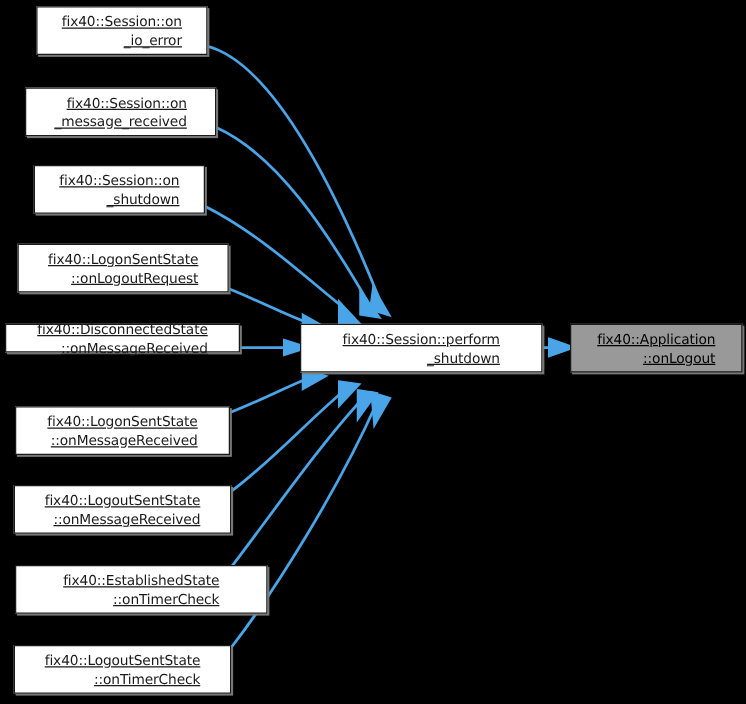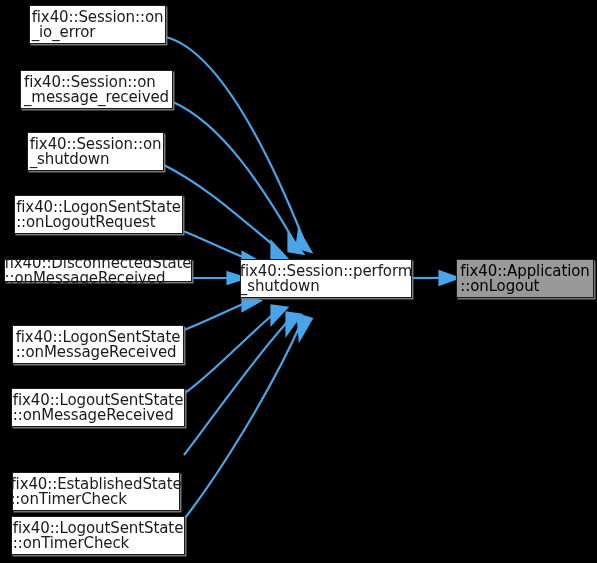--- a/index.html
+++ b/index.html
@@ -24,26 +24,27 @@
   }
   .node {
     position: absolute;
     box-sizing: border-box;
     border: 1px solid #1a1a1a;
     background: #ffffff;
     color: #1a1a1a;
     display: flex;
     align-items: center;
     justify-content: center;
-    text-align: left;
-    font-size: 15px;
+    text-align: right;
+    font-size: 11px;
     line-height: 15px;
     letter-spacing: -0.1px;
     box-shadow: 1.5px 1.5px 0 0 rgba(125,125,125,0.95);
     z-index: 3;
+    text-decoration: underline;
   }
   .node.highlight {
     background: #999999;
     color: #000000;
   }
   .node-label {
     display: block;
     white-space: pre-line;
     padding: 0 3px;
   }
@@ -115,29 +116,29 @@
 ::onMessageReceived</span>
     </div>
     <div class="node" style="left: 12px; top: 325px; width: 172px; height: 39px;">
       <span class="node-label">fix40::LogonSentState
 ::onMessageReceived</span>
     </div>
     <div class="node" style="left: 11px; top: 388px; width: 174px; height: 39px;">
       <span class="node-label">fix40::LogoutSentState
 ::onMessageReceived</span>
     </div>
-    <div class="node" style="left: 12px; top: 472px; width: 168px; height: 39px;">
+    <div class="node" style="left: 12px; top: 452px; width: 202px; height: 39px;">
       <span class="node-label">fix40::EstablishedState
 ::onTimerCheck</span>
     </div>
     <div class="node" style="left: 11px; top: 516px; width: 174px; height: 39px;">
       <span class="node-label">fix40::LogoutSentState
 ::onTimerCheck</span>
     </div>
-    <div class="node" style="left: 240px; top: 259px; width: 172px; height: 39px;">
+    <div class="node" style="left: 240px; top: 259px; width: 194px; height: 39px;">
       <span class="node-label">fix40::Session::perform
 _shutdown</span>
     </div>
     <div class="node highlight" style="left: 456px; top: 259px; width: 138px; height: 39px;">
       <span class="node-label">fix40::Application
 ::onLogout</span>
     </div>
   </div>
 
 </body></html>

